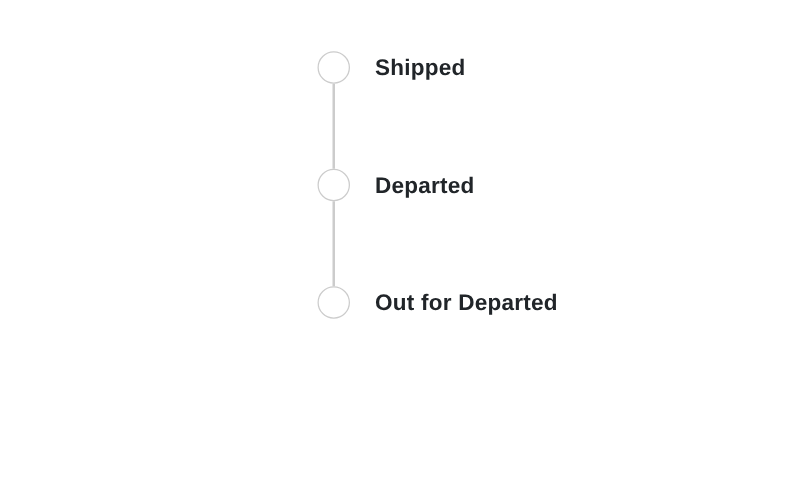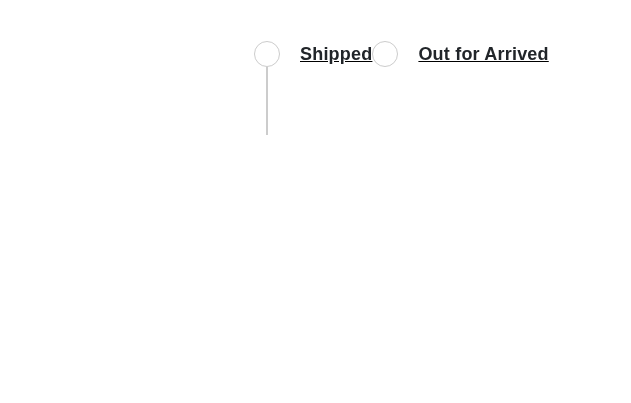--- a/index.html
+++ b/index.html
@@ -12,22 +12,21 @@
       position: relative;
       overflow: hidden;
       background: var(--page-bg, #ffffff);
       font-family: "Liberation Sans", sans-serif;
     }
     .stepper {
       position: absolute;
       left: 254px;
       top: 41px;
       display: flex;
-      flex-direction: row;
-      text-decoration: underline;
+      flex-direction: column;
     }
     .step {
       display: flex;
       align-items: flex-start;
     }
     .step-marker {
       display: flex;
       flex-direction: column;
       align-items: center;
       width: 26px;
@@ -64,22 +63,29 @@
 <div class="stepper">
 
   <div class="step">
     <div class="step-marker">
       <span class="step-circle"></span>
       <span class="step-connector"></span>
     </div>
     <span class="step-label">Shipped</span>
   </div>
 
+  <div class="step">
+    <div class="step-marker">
+      <span class="step-circle"></span>
+      <span class="step-connector"></span>
+    </div>
+    <span class="step-label">Departed</span>
+  </div>
 
 
   <div class="step">
     <div class="step-marker">
       <span class="step-circle"></span>
     </div>
-    <span class="step-label">Out for Arrived</span>
+    <span class="step-label">Out for Departed</span>
   </div>
 
 </div>
 
 </body></html>

